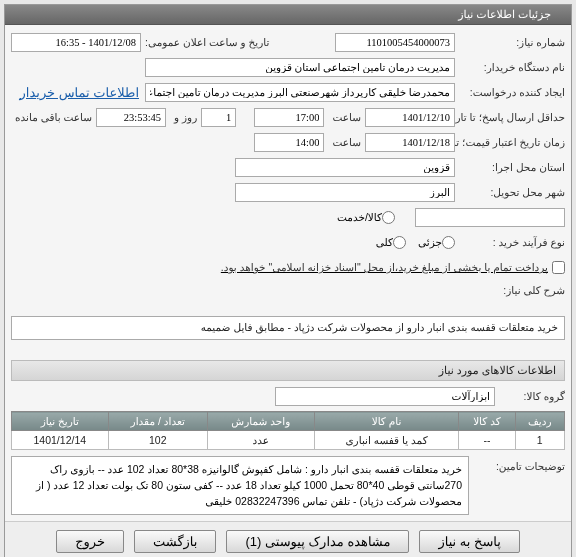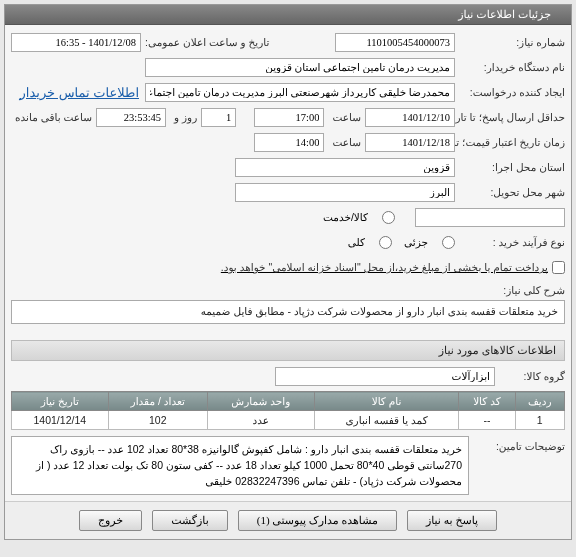--- a/index.html
+++ b/index.html
@@ -51,37 +51,37 @@
 .inp.sm { width: 70px; }
 .inp.xs { width: 35px; }
 .link {
   color: #1a5eab;
   text-decoration: underline;
   cursor: pointer;
   font-size: 13px;
 }
 .spacer { flex: 1; }
 .radio-group { display: flex; gap: 12px; align-items: center; }
-.radio-item { display: flex; align-items: center; gap: 14px; font-size:10.5px; }
+.radio-item { display: flex; align-items: center; gap: 0; font-size:10.5px; }
 .chk-item { display: flex; align-items: center; gap: 4px; font-size:10.5px;text-decoration:underline; }
 input[type=radio], input[type=checkbox] { margin: 0; }
 .note { color:#333; font-size:10.5px; }
 .section-title {
   background: linear-gradient(#e8e8e8,#d5d5d5);
   border: 1px solid #bbb;
   padding: 3px 8px;
   font-size: 11px;
   color:#222;
   margin-top:16px;
 }
 .desc-box {
   background:#fff;
   border:1px solid #aaa;
   padding:4px 6px;
-  margin:4px 0;
+  margin:20px 0;
   font-size:10.5px;
   color:#222;
   min-height:24px;
 }
 table.data {
   width:100%;
   border-collapse: collapse;
   background:#fff;
   font-size:10.5px;
   margin-top:4px;
@@ -120,22 +120,22 @@
   justify-content:center;
   gap:10px;
   padding:8px 0;
   background:#eee;
   border-top:1px solid #ccc;
 }
 .btn {
   border:1px solid #888;
   background: linear-gradient(#fafafa,#d8d8d8);
   padding:3px 18px;
-  font-family:Liberation Serif, serif;
-  font-size:11px;
+  font-family:Liberation Sans, sans-serif;
+  font-size:13px;
   cursor:pointer;
   border-radius:2px;
 }
 .lbl-fixed { width: 110px; display:inline-block; text-align:right; }
 </style>
 </head>
 <body>
 
 <div class="panel">
   <div class="panel-header">جزئیات اطلاعات نیاز</div>

